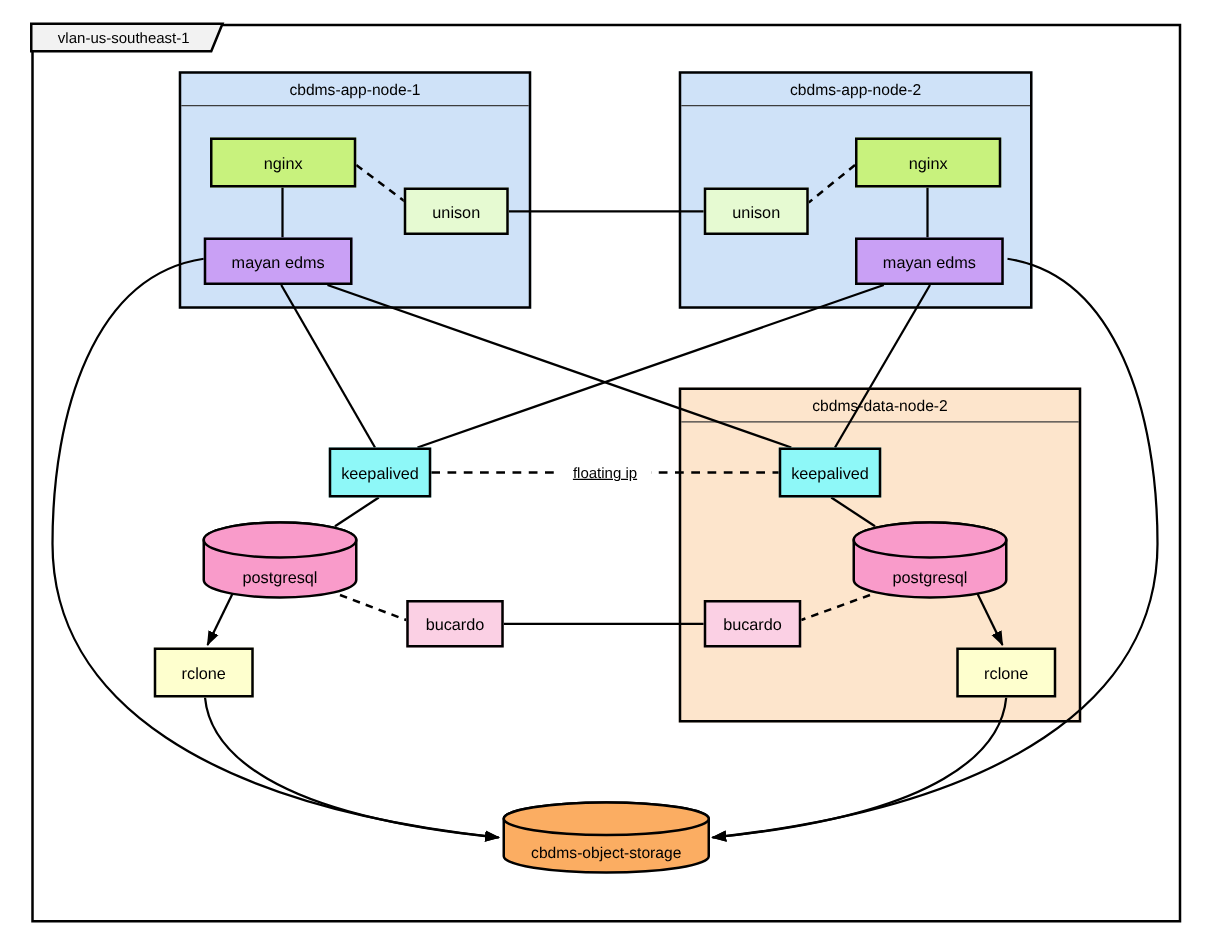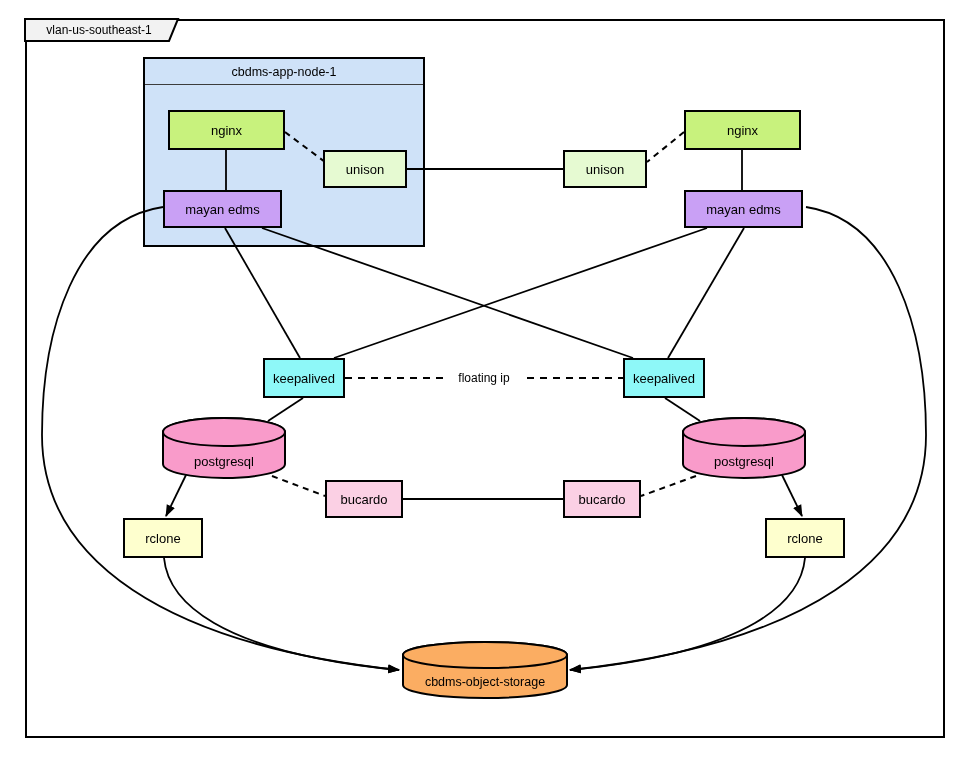--- a/index.html
+++ b/index.html
@@ -23,31 +23,38 @@
   .box{
     position:absolute;border:2px solid #000;box-sizing:border-box;z-index:3;
     display:flex;align-items:center;justify-content:center;font-size:13px;text-align:right;
   }
   #edges{position:absolute;left:0;top:0;z-index:2;pointer-events:none;}
   #edges text{font-family:"Liberation Sans",sans-serif;}
   .chip{
     position:absolute;left:447px;top:368px;width:74px;height:20px;z-index:3;
     background:#ffffff;display:flex;align-items:center;justify-content:center;
     font-size:12px;
+    text-decoration:underline;
   }
 </style>
 </head>
 <body>
 
 <div id="canvas">
 
   <div class="outer"></div>
 
   <div class="node app" style="left:143px;top:57px;width:282px;height:190px">
     <div class="node-header">cbdms-app-node-1</div>
+  </div>
+  <div class="node app" style="left:543px;top:57px;width:283px;height:190px">
+    <div class="node-header">cbdms-app-node-2</div>
+  </div>
+  <div class="node data" style="left:543px;top:310px;width:322px;height:268px">
+    <div class="node-header">cbdms-data-node-2</div>
   </div>
 
   <svg id="edges" width="969" height="759" viewBox="0 0 969 759">
     <defs>
       <marker id="arrow" viewBox="0 0 12 10" refX="11" refY="5" markerWidth="12" markerHeight="10" orient="auto" markerUnits="userSpaceOnUse">
         <path d="M0,0.5 L12,5 L0,9.5 Z" fill="#000"></path>
       </marker>
     </defs>
 
     <g stroke="#000" stroke-width="1.8" fill="none">

